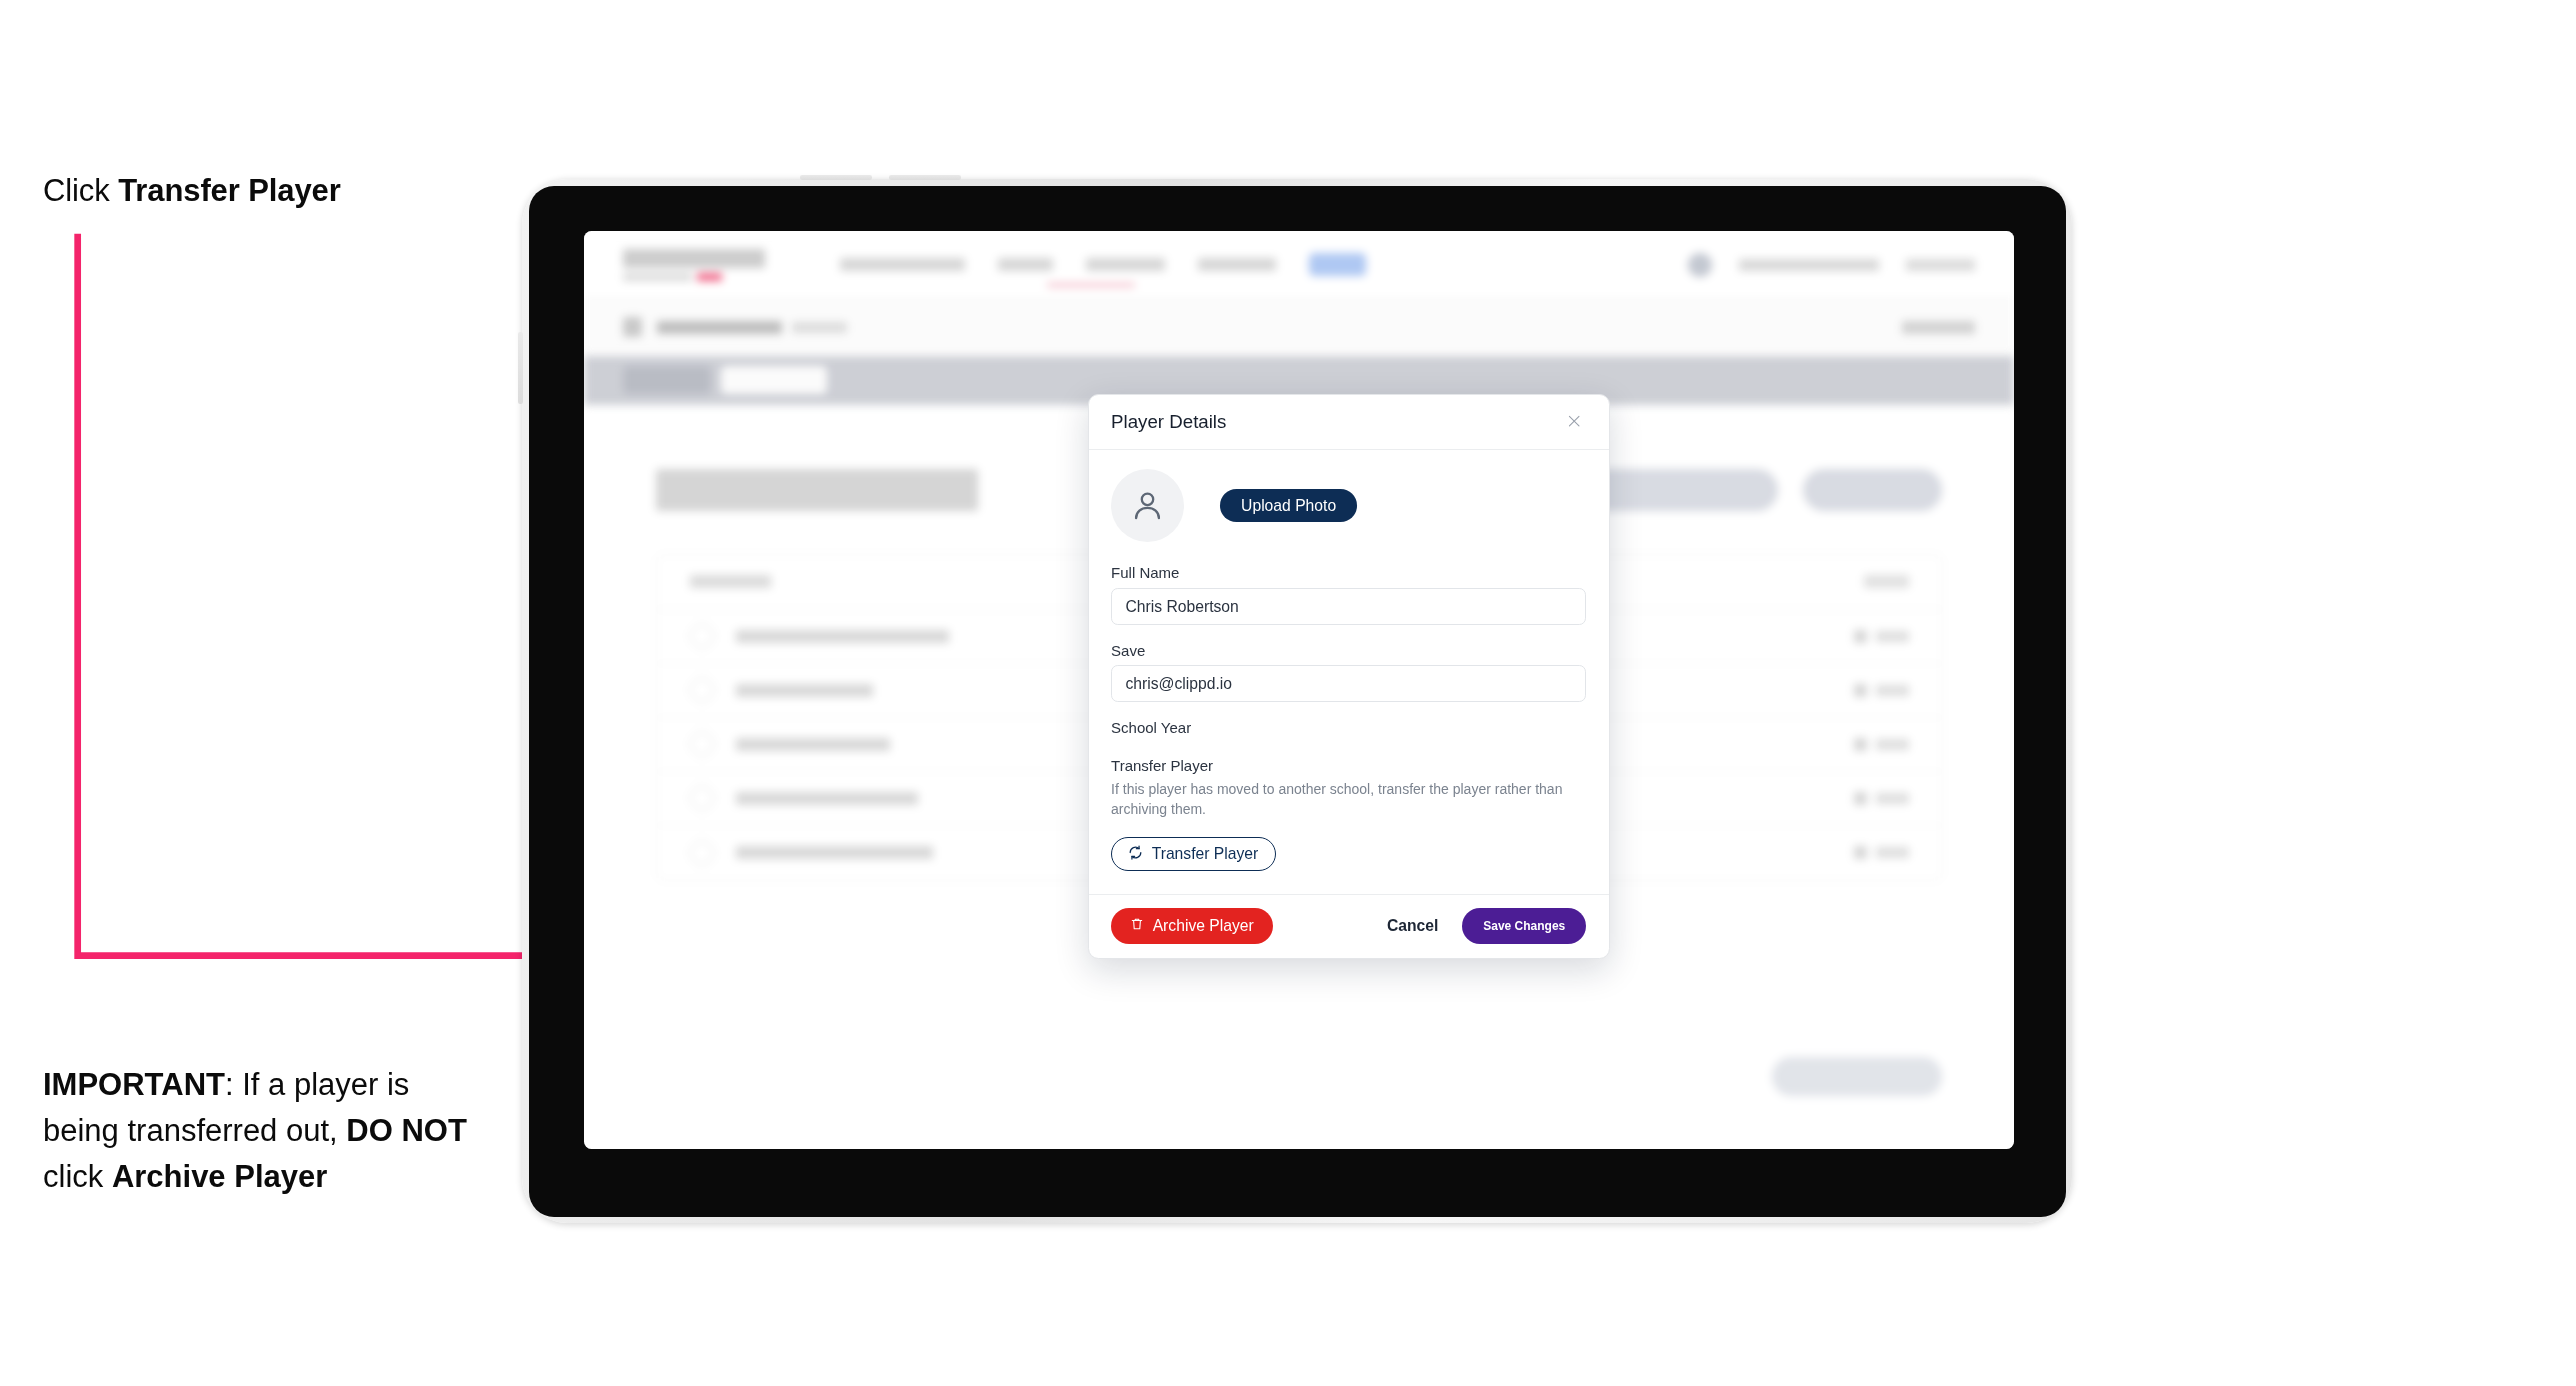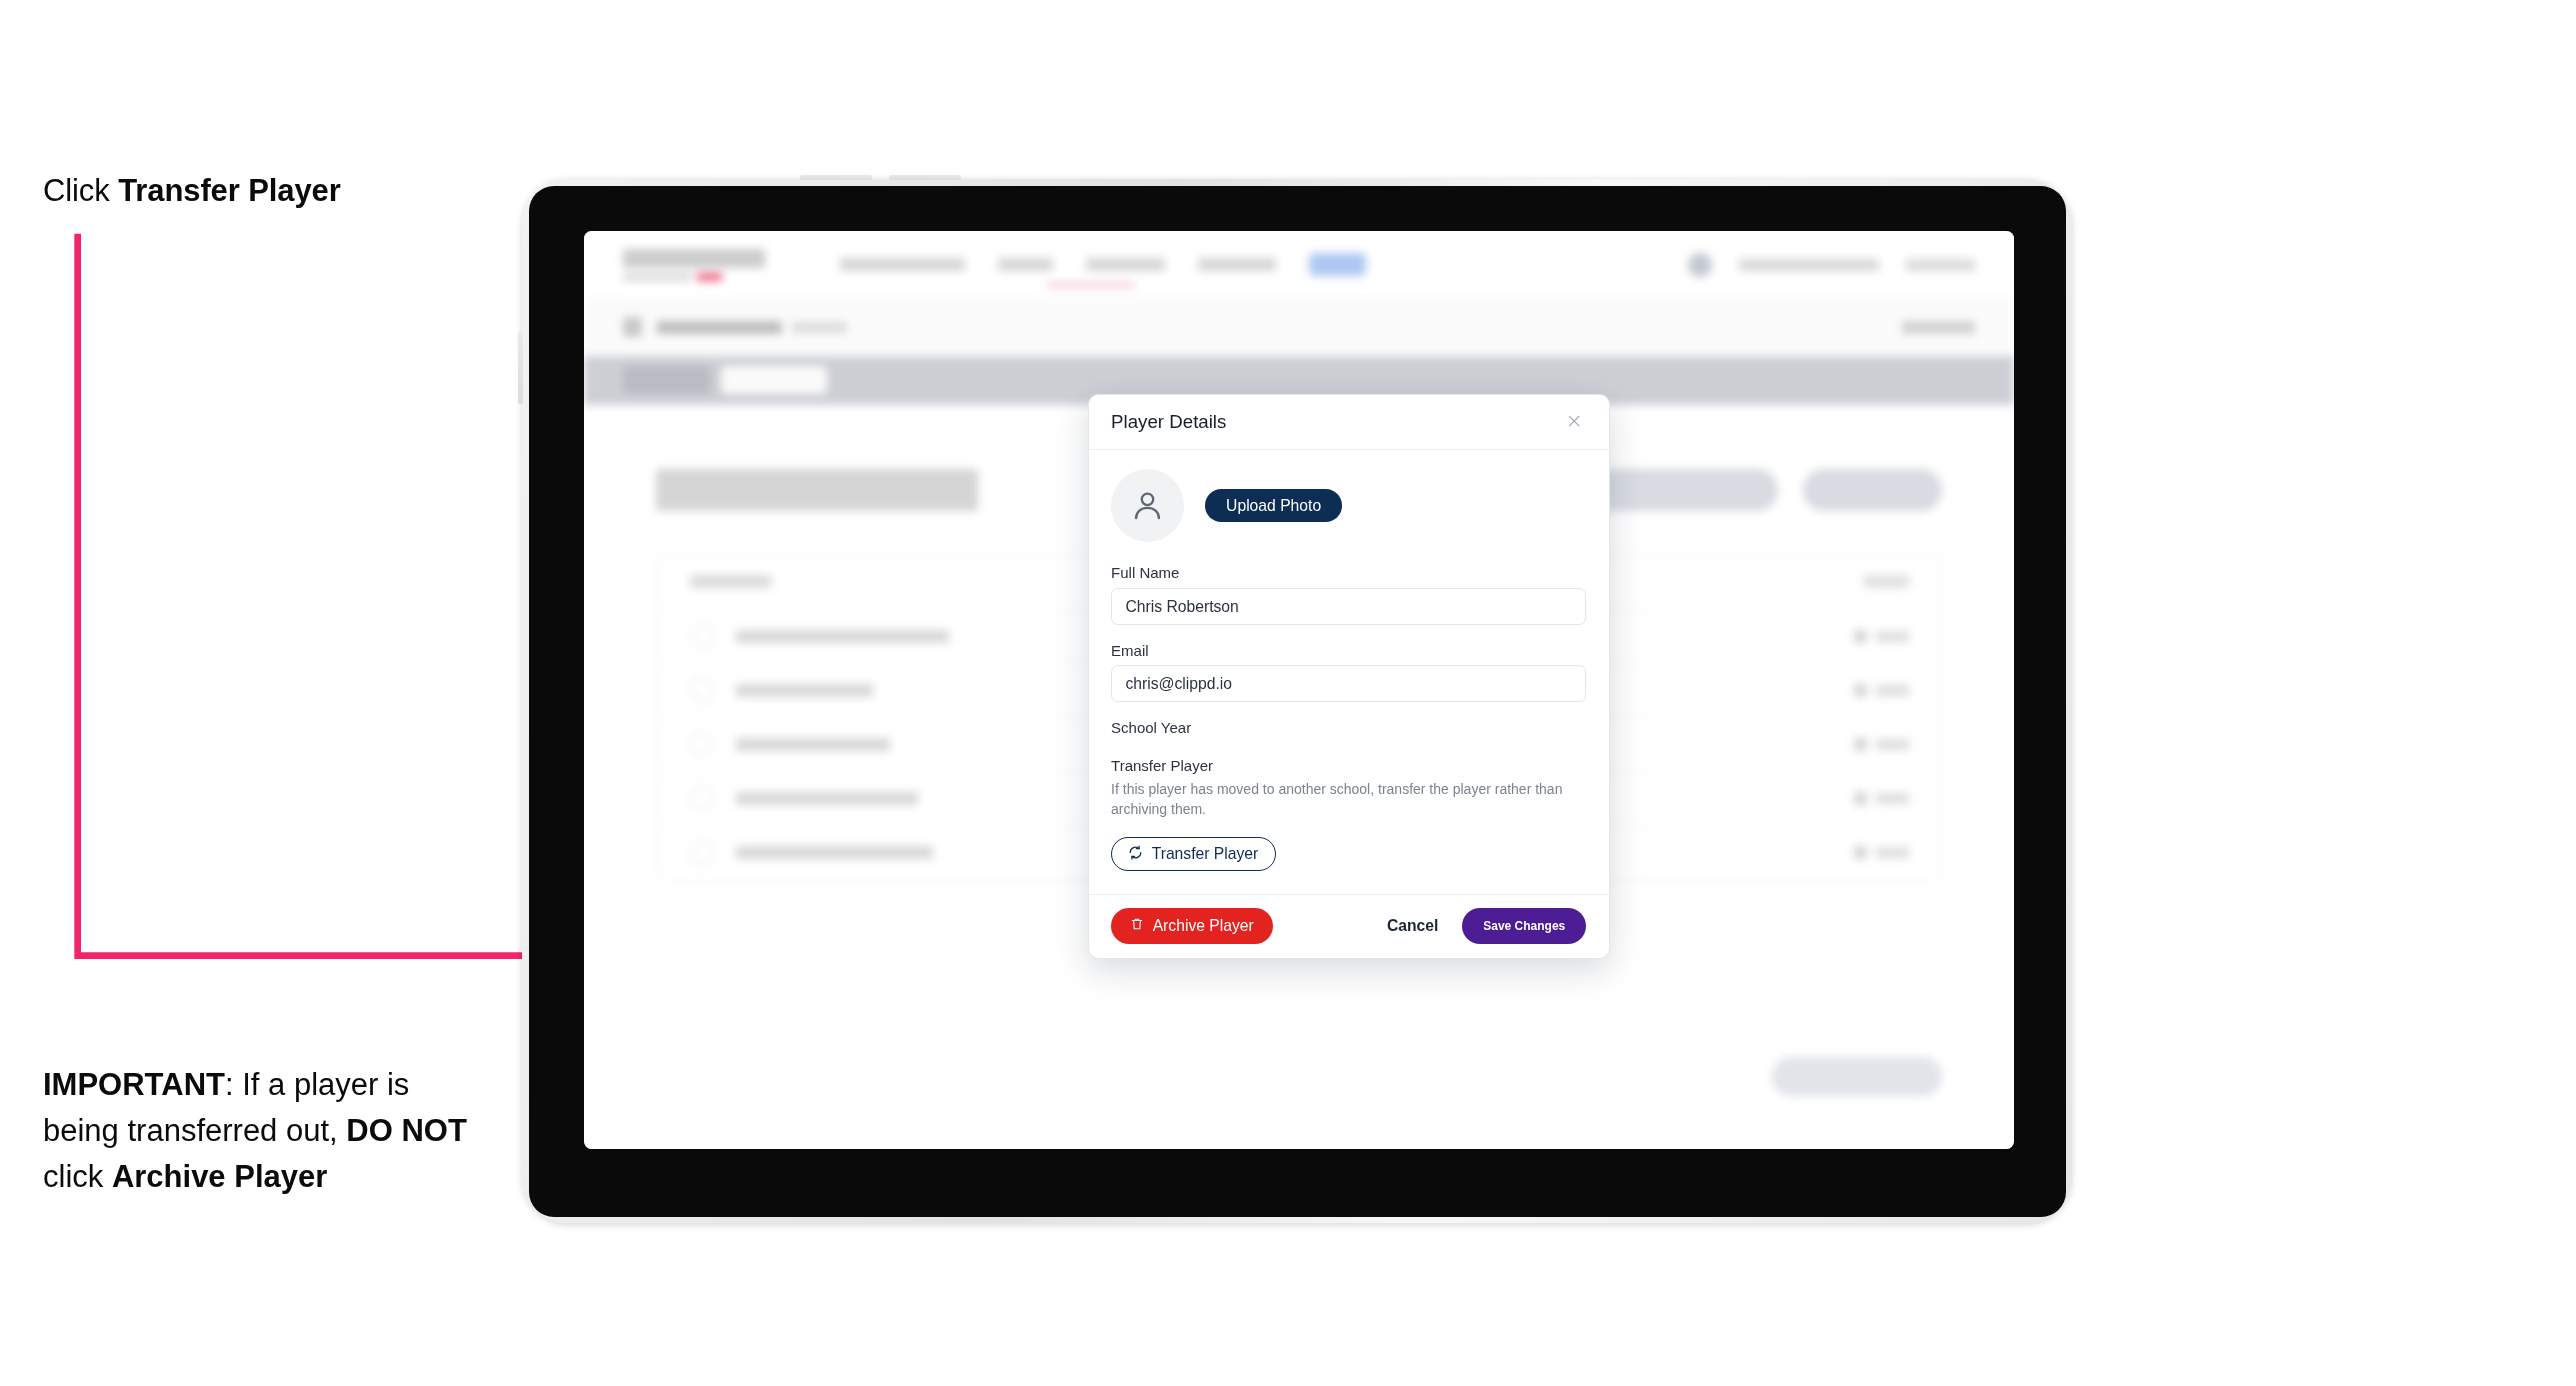--- a/index.html
+++ b/index.html
@@ -253,21 +253,21 @@
     cursor: pointer;
     color: #9aa1ac;
   }
   #modal-close svg { width: 16.4px; height: 16.4px; }
 
   #modal-body { padding: 19.4px 22.4px 3px 22.4px; }
 
   #photo-row {
     display: flex;
     align-items: center;
-    gap: 21px;
+    gap: 36px;
     margin-bottom: 22.4px;
   }
 
   #avatar {
     width: 73px; height: 73px;
     border-radius: 50%;
     background: #f1f2f4;
     display: flex; align-items: center; justify-content: center;
     flex: 0 0 auto;
   }
@@ -557,21 +557,21 @@
               <button id="upload-photo-button">Upload Photo</button>
             </div>
 
             <div class="field-group">
               <label class="field-label">Full Name</label>
               <input class="field-input" type="text" readonly="" value="Chris Robertson" style="">
             </div>
 
 
             <div class="field-group">
-              <label class="field-label">Email</label>
+              <label class="field-label">Save</label>
               <input class="field-input" type="text" readonly="" value="chris@clippd.io" style="">
             </div>
 
             <div class="field-group">
               <label class="field-label">School Year</label>
             </div>
 
             <div id="transfer-section">
               <div id="transfer-title">Transfer Player</div>
               <div id="transfer-desc">If this player has moved to another school, transfer the player rather than archiving them.</div>

